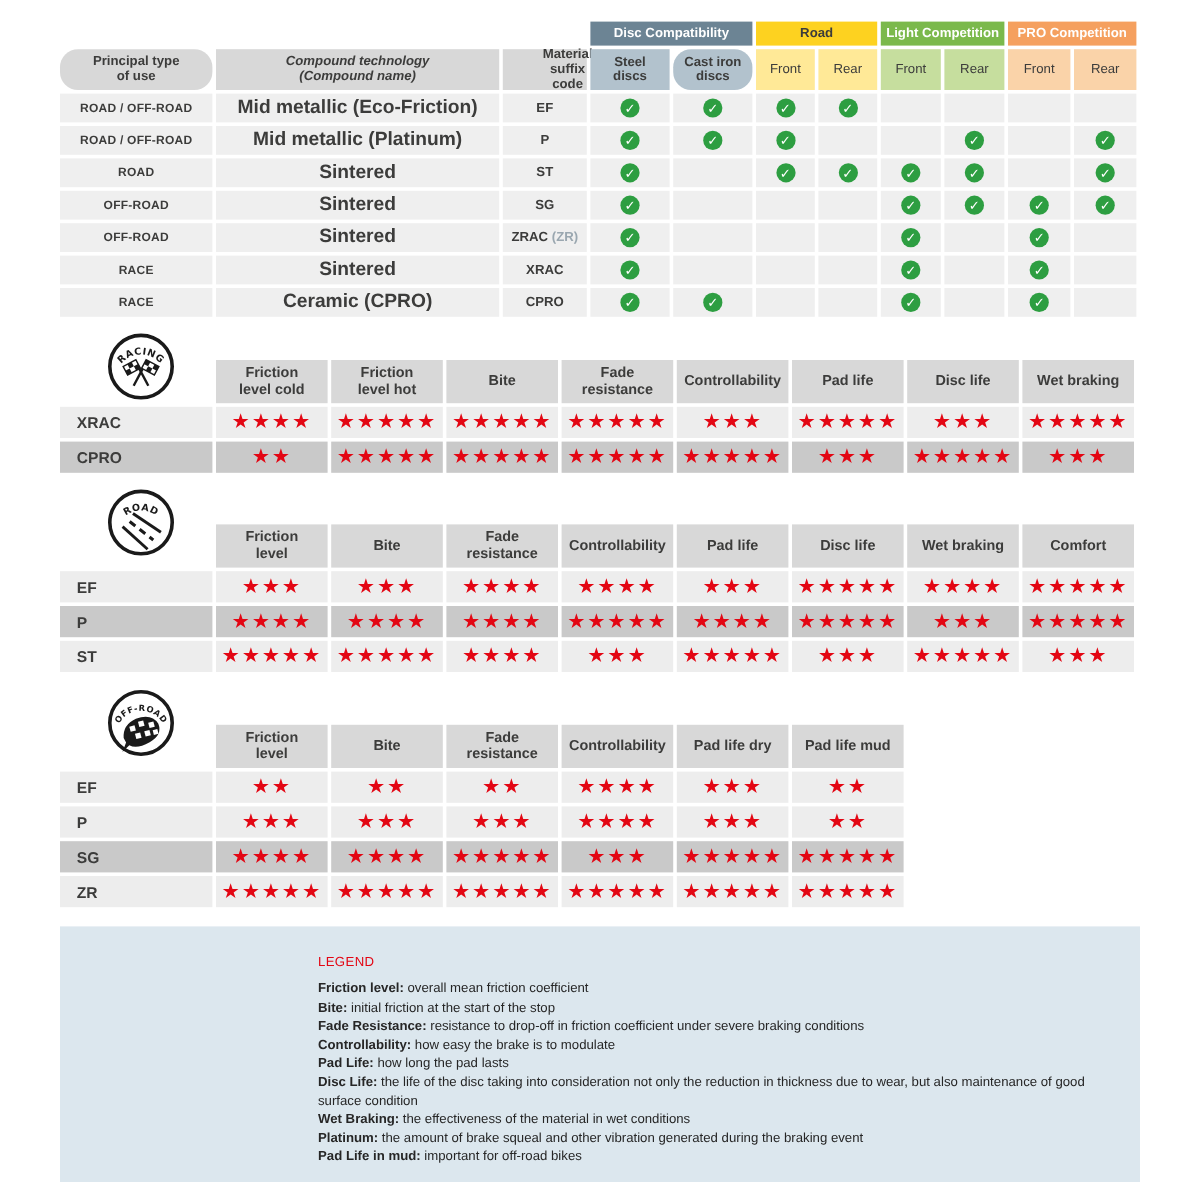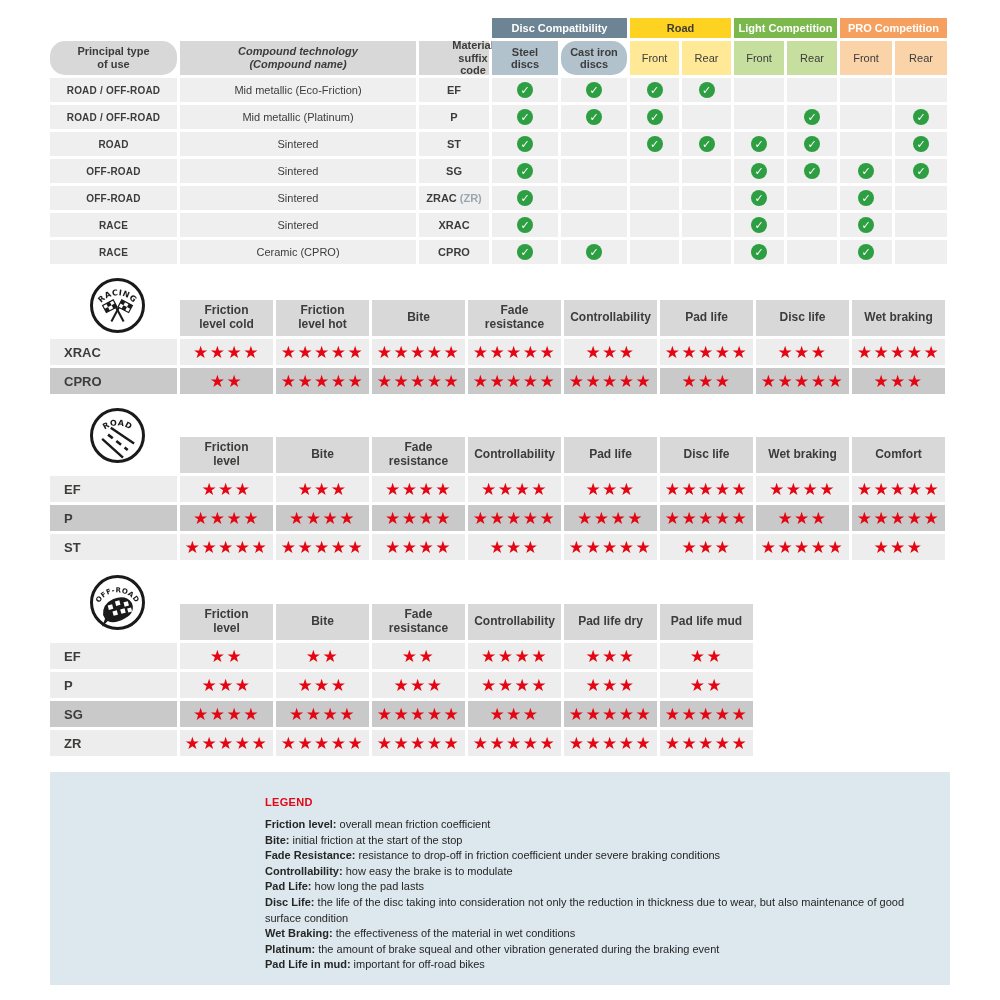--- a/index.html
+++ b/index.html
@@ -11,21 +11,21 @@
   .compat{position:absolute;left:50px;top:18px;display:grid;
     grid-template-columns:127px 236px 70px 66px 66px 49px 49px 50px 50px 52px 52px;
     grid-template-rows:20px 34px repeat(7,24px);gap:3px}
   .cell{display:flex;align-items:center;justify-content:center;text-align:center;white-space:pre-line}
   .group-h{font-size:11px;font-weight:bold}
   .head{background:#d8d8d8;font-size:11px;font-weight:bold;line-height:1.15;padding:2px}
   .subhead{font-size:11px;line-height:1.1;padding:2px}
   .subhead.bold{font-weight:bold}
   .data{background:#efefef}
   .use{font-size:10px;font-weight:bold;letter-spacing:.2px}
-  .compound{font-size:11px;font-weight:normal}
+  .compound{font-size:16px;font-weight:bold}
   .code{font-size:11px;font-weight:bold}
   .code-note{color:#9aa7b0;font-weight:bold;margin-left:3px}
   .check{width:16px;height:16px;border-radius:50%;background:#2d9e41;color:#fff;
     font-size:11px;font-weight:bold;display:flex;align-items:center;justify-content:center;
     font-family:"DejaVu Sans",sans-serif}
 
   
   .sec{position:absolute;left:50px;width:900px}
   #sec-racing{top:277px}
   #sec-road{top:407px}
@@ -40,21 +40,21 @@
   .rhead{background:#d8d8d8;font-weight:bold;font-size:12px;line-height:1.15;padding:2px}
   .rlabel{background:#ededed;justify-content:flex-start;padding-left:14px;
     font-weight:bold;font-size:13px}
   .rstars{background:#ededed;color:#e30613;font-size:17px;letter-spacing:1.5px;
     font-family:"DejaVu Sans",sans-serif;overflow:hidden}
   .dark{background:#c9c9c9}
 
   
   .legend{position:absolute;left:50px;top:772px;width:900px;height:213px;
     background:#dce7ee;padding:24px 20px 0 215px}
-  .legend-title{color:#e30613;font-weight:bold;font-size:11px;margin-bottom:9px;letter-spacing:.3px}
+  .legend-title{color:#e30613;font-weight:normal;font-size:11px;margin-bottom:9px;letter-spacing:.3px}
   .legend-line{font-size:11px;line-height:15.6px;color:#262626}
   .legend-line b{color:#262626}
 </style>
 </head>
 <body>
 
 <div class="page">
 
   <div class="compat" id="compat">
       <div class="cell group-h" style="grid-area: 1 / 4 / auto / span 2; background: rgb(108, 132, 148); color: rgb(255, 255, 255);">Disc Compatibility</div>

